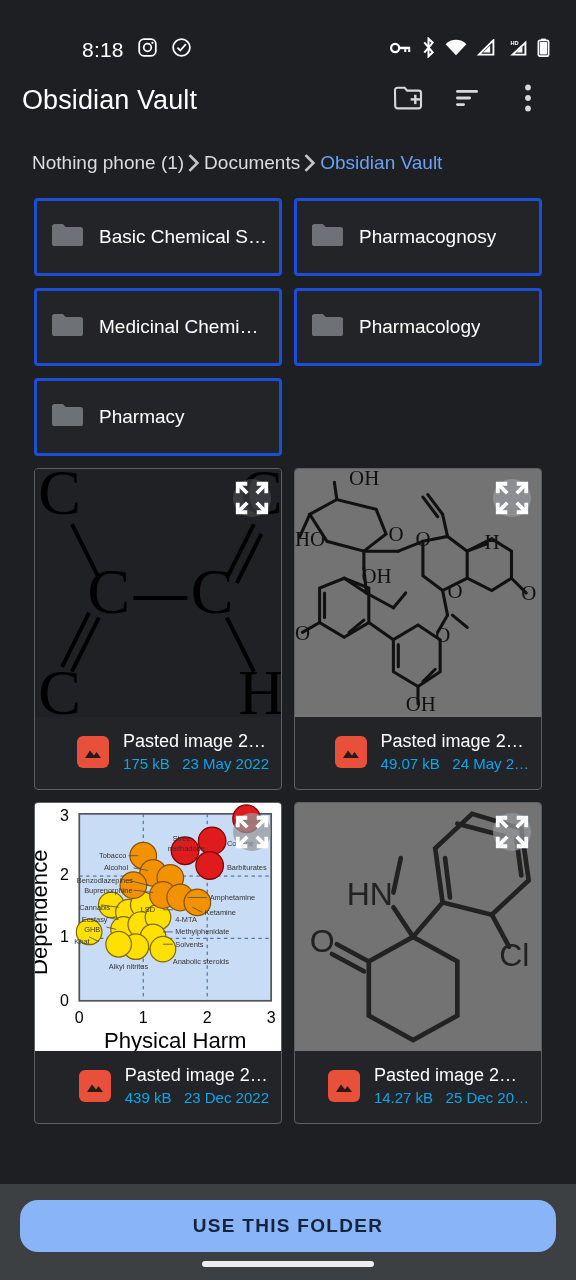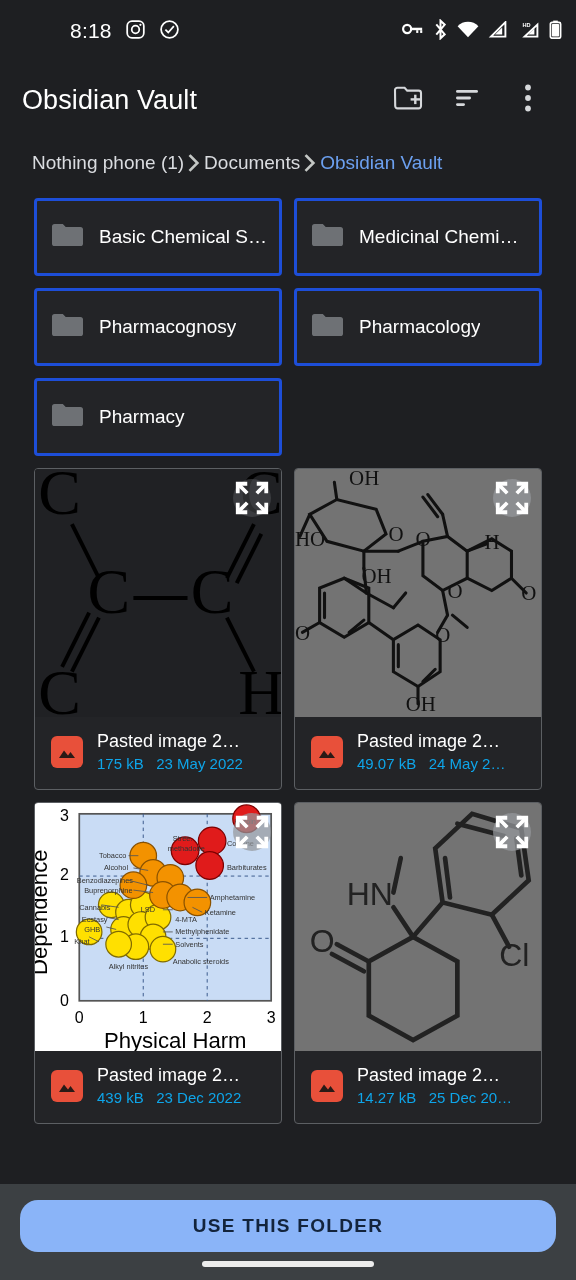--- a/index.html
+++ b/index.html
@@ -6,22 +6,22 @@
   html, body {
     width: 576px; height: 1280px;
     background: #1e1f22;
     font-family: "Liberation Sans", sans-serif;
     overflow: hidden;
   }
   body { position: relative; color: #e8eaed; }
 
   
   .statusbar {
-    height: 62px; display: flex; align-items: center;
-    padding: 0 10px; justify-content: space-between;
+    height: 62px; display: flex; align-items: flex-end;
+    padding: 0 22px; justify-content: space-between;
   }
   .status-left { display: flex; align-items: center; gap: 13px; padding-left: 60px; }
   .status-time { font-size: 21px; font-weight: 500; letter-spacing: .2px; color: #ffffff; }
   .status-right { display: flex; align-items: center; gap: 9px; padding-right: 4px; }
   .sicon { display: block; }
 
   
   .appbar {
     height: 76px; display: flex; align-items: center;
     padding: 0 18px 0 22px;
@@ -76,21 +76,21 @@
   .thumb { position: relative; height: 248px; overflow: hidden; background: #202124; }
   .thumb.white { background: #737373; }
   .thumb svg { display: block; width: 100%; height: 100%; }
   .expand-badge {
     position: absolute; top: 10px; right: 10px;
     width: 38px; height: 38px; border-radius: 50%;
     background: rgba(150,152,156,.72);
     display: flex; align-items: center; justify-content: center;
   }
   .thumb.dark .expand-badge { background: rgba(80,82,86,.55); }
-  .file-meta { display: flex; align-items: center; gap: 14px; padding: 12px 12px 14px 16px; }
+  .file-meta { display: flex; align-items: center; gap: 14px; padding: 12px 12px 14px 16px; justify-content: flex-end; }
   .img-icon {
     width: 32px; height: 32px; border-radius: 6px; background: #e8503a;
     flex: 0 0 auto; display: flex; align-items: center; justify-content: center;
   }
   .file-texts { min-width: 0; }
   .file-name {
     font-size: 18px; color: #ffffff; white-space: nowrap; overflow: hidden;
     line-height: 1.35;
   }
   .file-sub { font-size: 15px; color: #0ea5e9; white-space: nowrap; line-height: 1.45; }
@@ -238,30 +238,30 @@
       </span>
       <span class="folder-label">Basic Chemical S…</span>
     </div>
 
     <div class="folder-card">
       <span class="folder-glyph">
         <svg width="32" height="26" viewBox="0 0 32 26">
             <path d="M1 4.5a2.6 2.6 0 0 1 2.6-2.6h8.2l2.9 3.1h14.7a2.6 2.6 0 0 1 2.6 2.6v13.8a2.6 2.6 0 0 1-2.6 2.6H3.6A2.6 2.6 0 0 1 1 21.4z" fill="#6e7175"></path>
           </svg>
       </span>
-      <span class="folder-label">Medicinal Chemi…</span>
+      <span class="folder-label">Pharmacognosy</span>
     </div>
 
     <div class="folder-card">
       <span class="folder-glyph">
         <svg width="32" height="26" viewBox="0 0 32 26">
             <path d="M1 4.5a2.6 2.6 0 0 1 2.6-2.6h8.2l2.9 3.1h14.7a2.6 2.6 0 0 1 2.6 2.6v13.8a2.6 2.6 0 0 1-2.6 2.6H3.6A2.6 2.6 0 0 1 1 21.4z" fill="#6e7175"></path>
           </svg>
       </span>
-      <span class="folder-label">Pharmacognosy</span>
+      <span class="folder-label">Medicinal Chemi…</span>
     </div>
 
     <div class="folder-card">
       <span class="folder-glyph">
         <svg width="32" height="26" viewBox="0 0 32 26">
             <path d="M1 4.5a2.6 2.6 0 0 1 2.6-2.6h8.2l2.9 3.1h14.7a2.6 2.6 0 0 1 2.6 2.6v13.8a2.6 2.6 0 0 1-2.6 2.6H3.6A2.6 2.6 0 0 1 1 21.4z" fill="#6e7175"></path>
           </svg>
       </span>
       <span class="folder-label">Pharmacology</span>
     </div>

